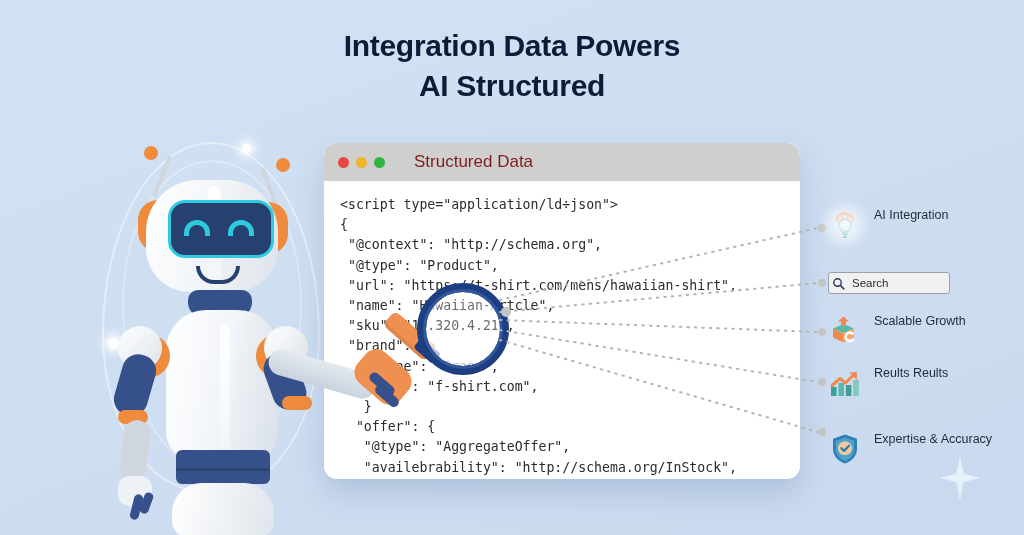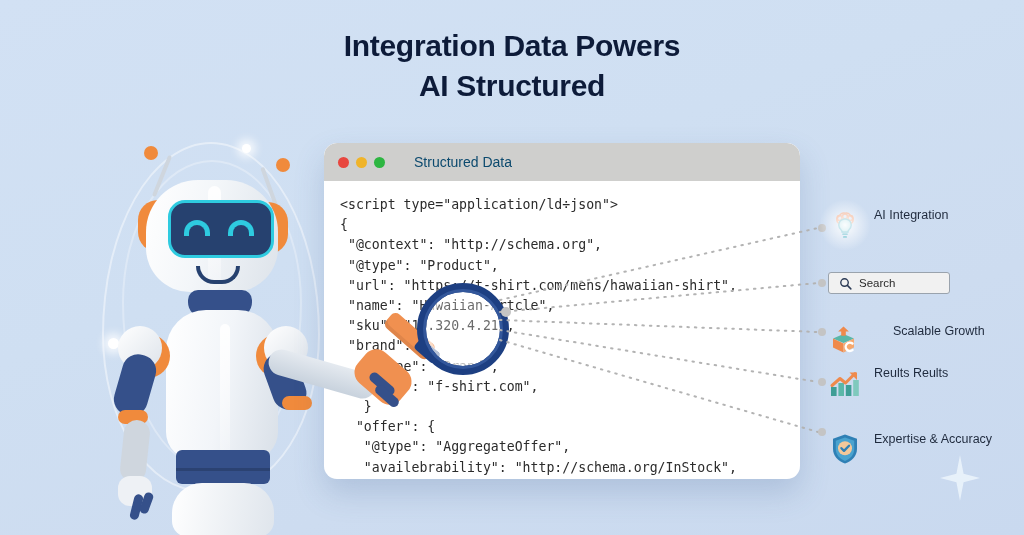--- a/index.html
+++ b/index.html
@@ -98,21 +98,21 @@
     background:#ffffff; border-radius:13px;
     box-shadow:0 14px 30px rgba(70,100,150,.22);
     overflow:hidden;
   }
   .titlebar {
     height:38px; background:#cfcfcd; display:flex; align-items:center; padding-left:14px;
     border-radius:13px 13px 0 0;
   }
   .tl { width:11px; height:11px; border-radius:50%; margin-right:7px; }
   .tl.r{background:#e8473f;} .tl.y{background:#f0b429;} .tl.g{background:#2db641;}
-  .win-title { margin-left:22px; font-size:14px; color:#0c4a6e; }
+  .win-title { margin-left:22px; font-size:17px; color:#7f1d1d; }
   .code {
     padding:14px 16px 10px 16px;
     font-family:"DejaVu Sans Mono","Liberation Mono",monospace;
     font-size:13.2px; line-height:20.2px; color:#2b2b2b; white-space:pre;
   }
 
   
   .mag { position:absolute; left:417px; top:283px; width:92px; height:92px; }
   .mag-ring {
     position:absolute; inset:0; border-radius:50%;
@@ -146,21 +146,21 @@
   .srow { display:flex; position:absolute; }
   .srow .label { font-size:12.5px; color:#1f2a3d; margin-left:12px; white-space:nowrap; }
   .ico { width:34px; height:34px; position:relative; flex:0 0 34px; }
 
   .glow { position:absolute; left:-9px; top:-9px; width:52px; height:52px; border-radius:50%;
           background:radial-gradient(circle,rgba(255,255,255,.95) 0%,rgba(255,255,255,0) 70%); }
 
   .searchbox {
     position:absolute; left:828px; top:272px; width:122px; height:22px;
     background:#f1f1f1; border:1px solid #9aa3ad; border-radius:3px;
-    display:flex; align-items:center; padding-left:10px;
+    display:flex; align-items:center; padding-left:3px;
   }
   .searchbox .stext { font-size:11.5px; color:#2b2b2b; margin-left:7px; }
 </style>
 </head>
 <body>
 
 <div id="stage">
 
   <div class="title">
     <span>Integration Data Powers</span>
@@ -284,21 +284,21 @@
           <circle cx="17" cy="8.3" r="2.4" fill="none" stroke="#f0a07a" stroke-width="1.5"></circle>
           <circle cx="22.4" cy="10" r="2.4" fill="none" stroke="#f0a07a" stroke-width="1.5"></circle>
           <path d="M17 11c-3.6 0-6.2 2.7-6.2 6 0 2.3 1.3 3.9 2.4 5 .6.6.9 1.2.9 2h5.8c0-.8.3-1.4.9-2 1.1-1.1 2.4-2.7 2.4-5 0-3.3-2.6-6-6.2-6z" fill="#9fd8e0" stroke="#3aa8bd" stroke-width="1.4"></path>
           <rect x="14.2" y="25.2" width="5.6" height="1.9" rx=".9" fill="#3aa8bd"></rect>
           <rect x="15" y="28" width="4" height="1.8" rx=".9" fill="#3aa8bd"></rect>
         </svg>
       </div>
       <span class="label">AI Integration</span>
     </div>
 
-    <div class="srow" style="top:124px;left:0;gap:19px;">
+    <div class="srow" style="top:114px;left:0;">
       <div class="ico">
         <svg width="34" height="34" viewBox="0 0 34 34">
           <path d="M5 14.5 15.5 10l10.5 4.5-10.5 4.5z" fill="#5bb7a8"></path>
           <path d="M5 14.5v9l10.5 5v-9z" fill="#ef8a4c"></path>
           <path d="M26 14.5v9l-10.5 5v-9z" fill="#f5a86e"></path>
           <path d="M13.2 9.8h4.6V5.6h3.1L15.5 0.6 10.1 5.6h3.1z" fill="#ef8a4c" transform="translate(0,2)"></path>
           <path d="M24.5 19.5a4.2 4.2 0 1 0 0 6.6" fill="none" stroke="#ffffff" stroke-width="2.4" stroke-linecap="round"></path>
         </svg>
       </div>
       <span class="label">Scalable Growth</span>

